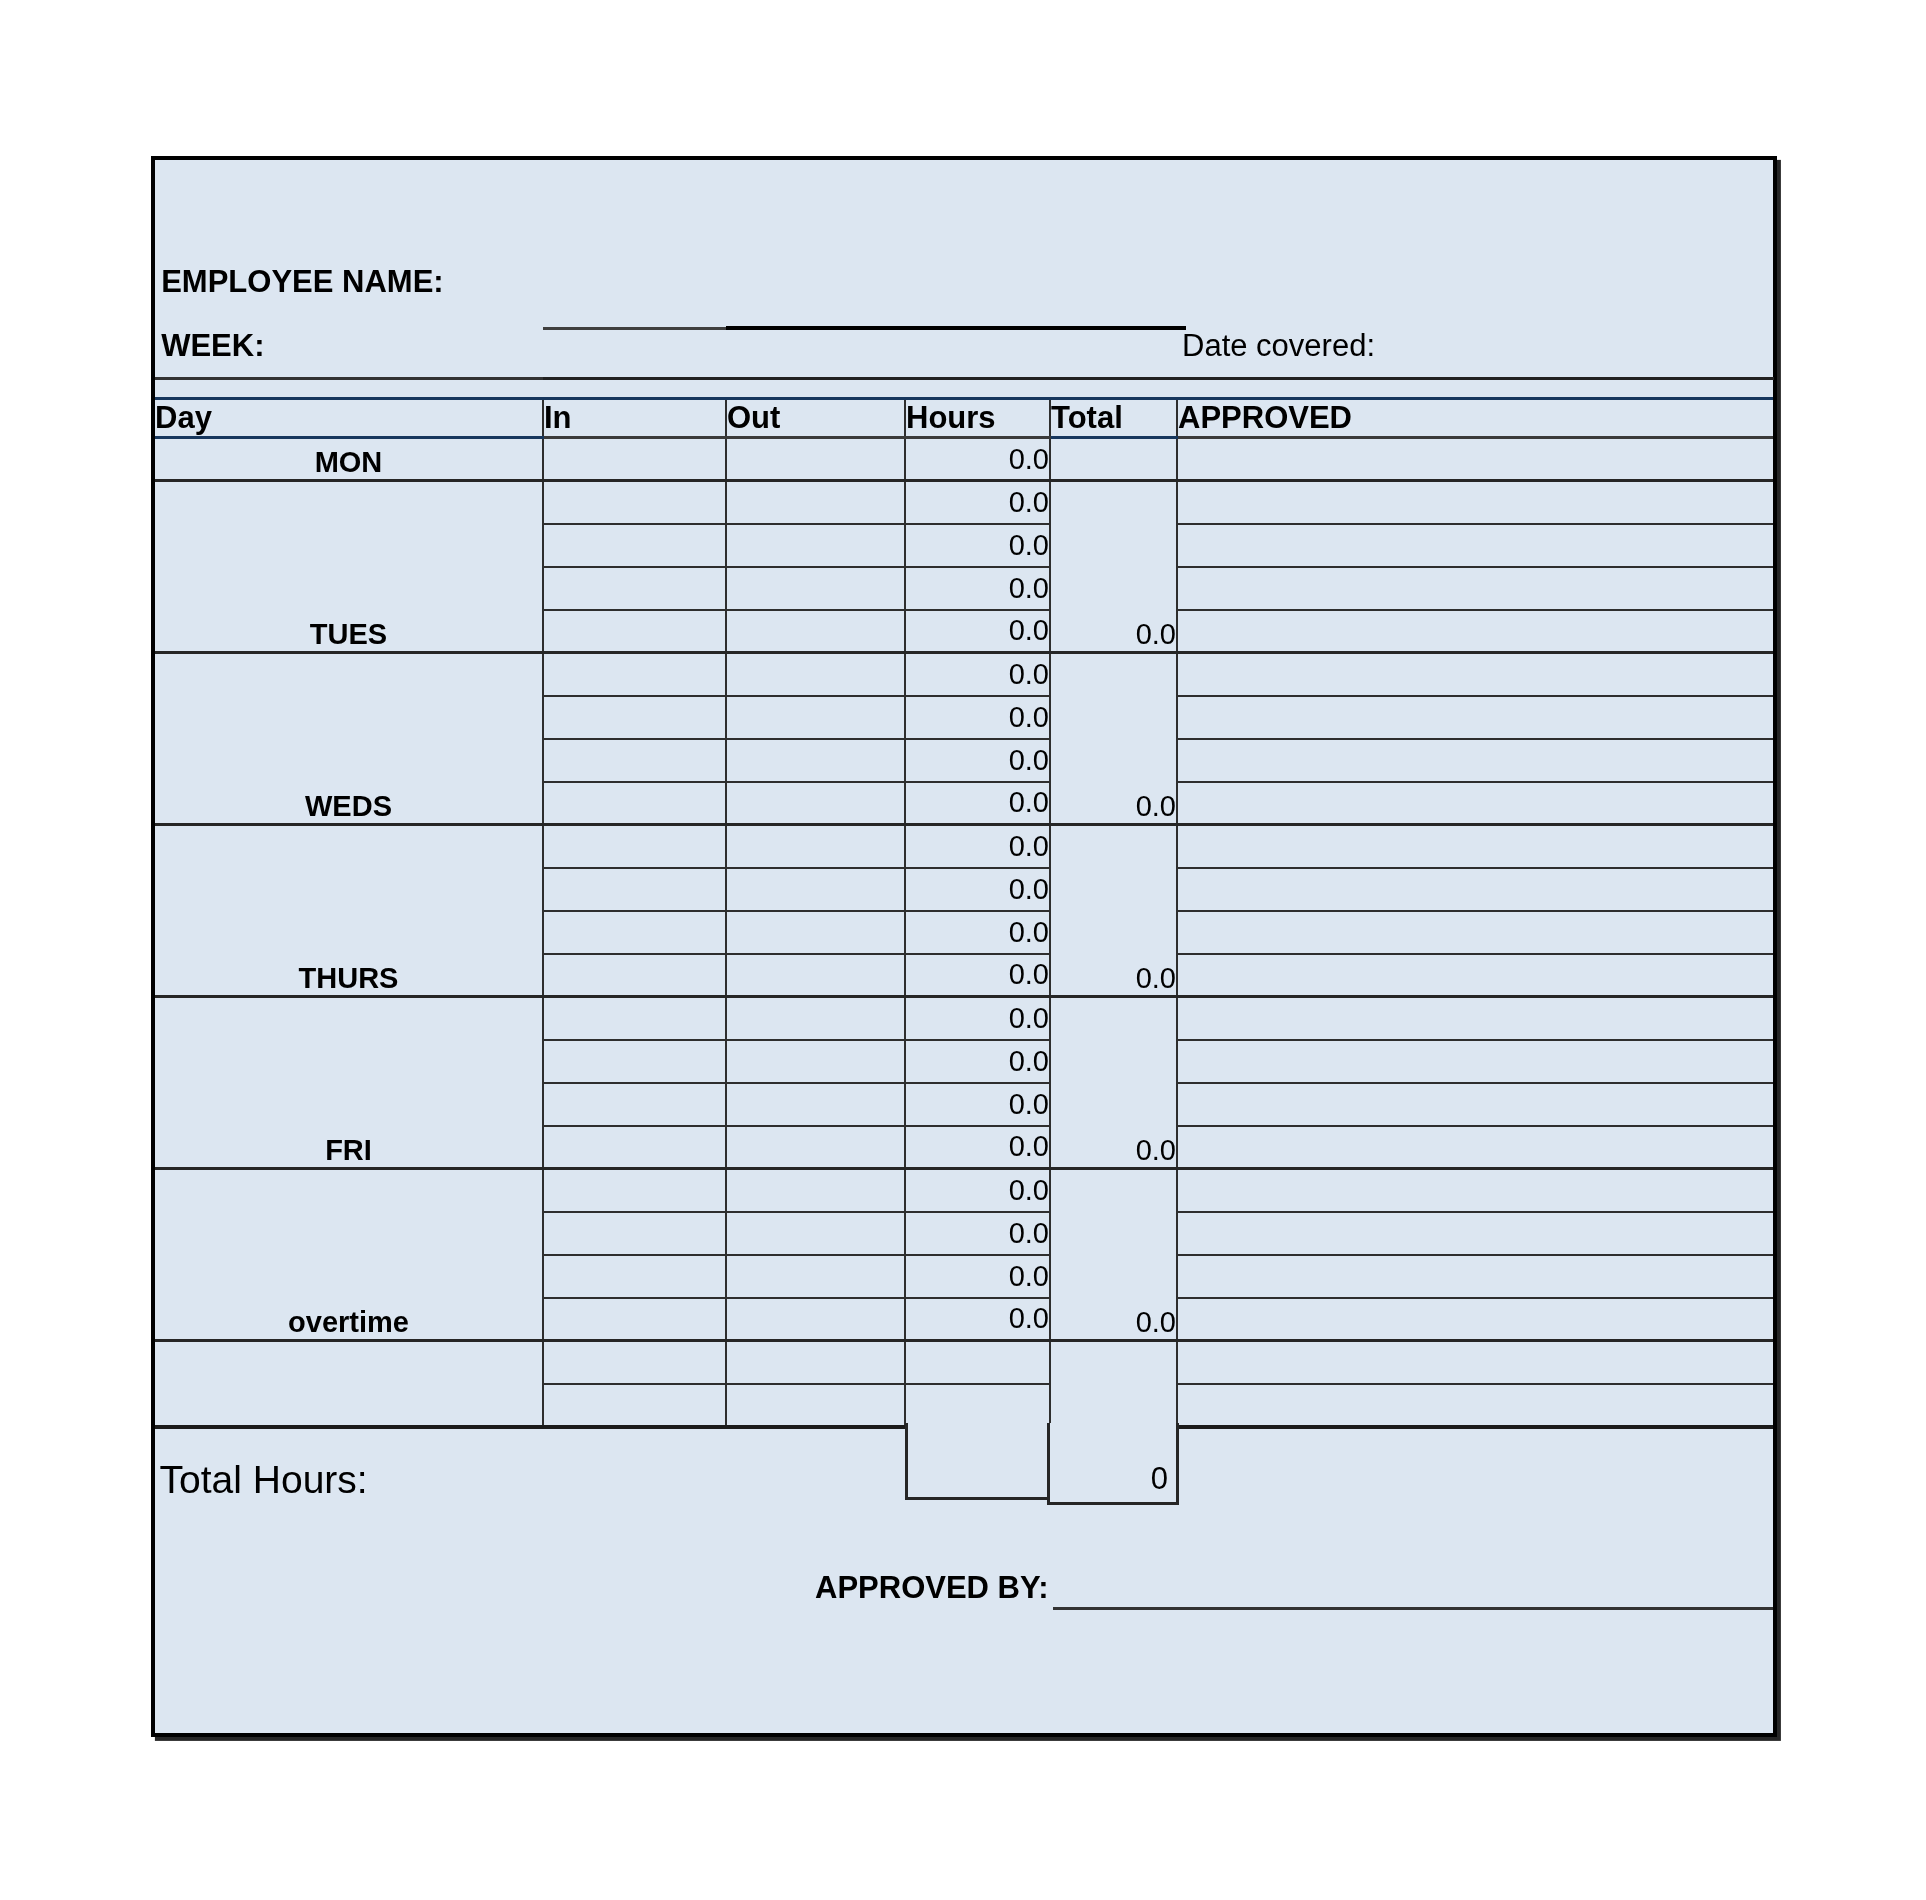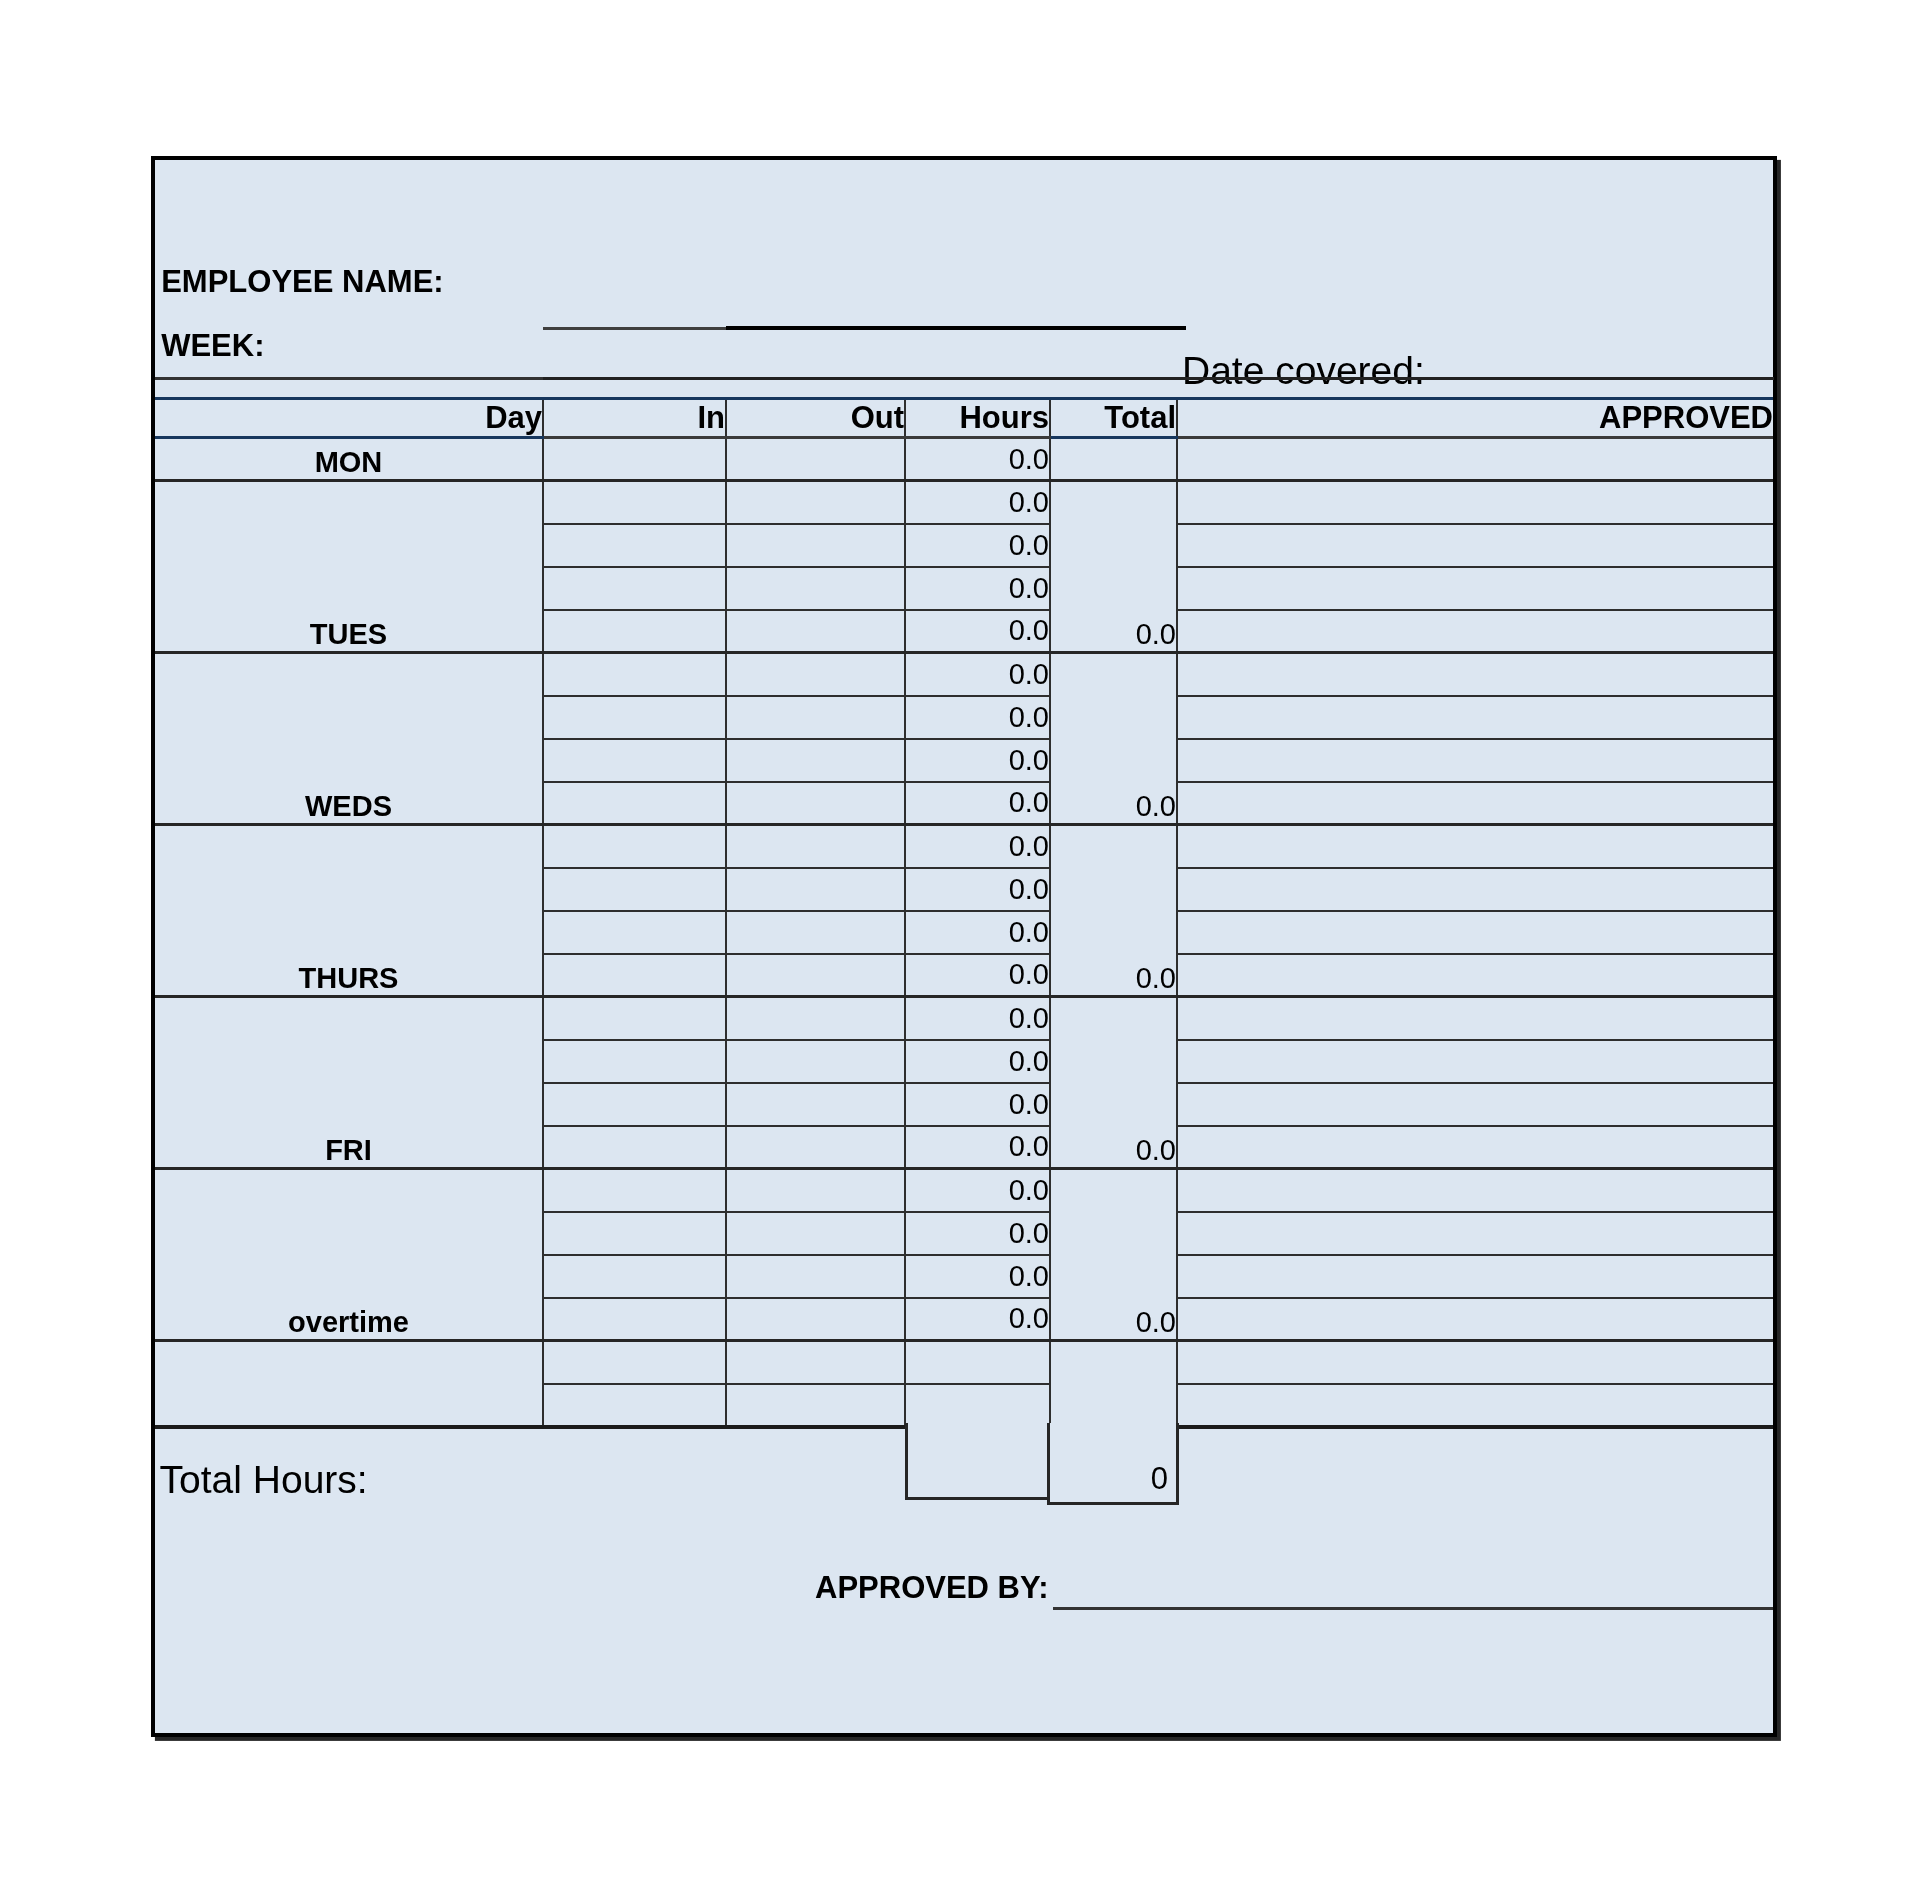--- a/index.html
+++ b/index.html
@@ -11,36 +11,36 @@
     position:absolute;left:151px;top:156px;width:1618px;height:1573px;
     background:#dce6f1;border:4.6px solid #000;
     box-shadow:3.9px 3.9px 0 rgba(0,0,0,0.85);
   }
   .abs{position:absolute;}
   .title{
     left:0;right:0;top:52px;text-align:center;
     font-size:43px;font-weight:700;letter-spacing:0.8px;
   }
   .lbl{font-size:31px;font-weight:700;white-space:nowrap;}
-  .lbl-reg{font-size:39px;font-weight:400;white-space:nowrap;margin-top:21px;}
+  .lbl-reg{font-size:31px;font-weight:400;white-space:nowrap;}
   .emp-label{left:6.2px;top:104px;}
   .week-label{left:6.2px;top:168px;}
   .datecov-label{left:1027px;top:168px;}
   .emp-line-a{left:388px;top:167px;width:183px;height:0;border-top:3.1px solid #3f3f3f;}
   .emp-line-b{left:571px;top:166px;width:460px;height:0;border-top:4.6px solid #000;}
   .week-line{left:0;top:217px;width:1618px;height:0;border-top:3.1px solid #333;}
   .week-line-dark{left:388px;top:217px;width:1231px;height:0;border-top:3.1px solid #222;}
 
   table.ts{
     position:absolute;left:0;top:237px;width:1618px;
     border-collapse:collapse;table-layout:fixed;
     border-bottom:4.6px solid #1b1b1b;
   }
   table.ts th{
-    font-size:31px;font-weight:700;text-align:right;vertical-align:middle;
+    font-size:31px;font-weight:700;text-align:left;vertical-align:middle;
     height:32px;padding:0;
     border-top:3.1px solid #17375e;border-bottom:3.1px solid #3a3a3a;
   }
   table.ts th.navy-b{border-bottom:3.1px solid #17375e;}
   table.ts th + th{border-left:2.3px solid #2e2e2e;margin-top:30px;}
   table.ts tr.r{height:43px;}
   table.ts td{padding:0;font-size:29px;}
   td.cin,td.cout,td.chours,td.ctotal,td.crem{border-left:2.3px solid #2e2e2e;}
   tr.gtop td{border-top:3.1px solid #262626;margin-top:37px;}
   tr.inner td{border-top:2.3px solid #2e2e2e;}

